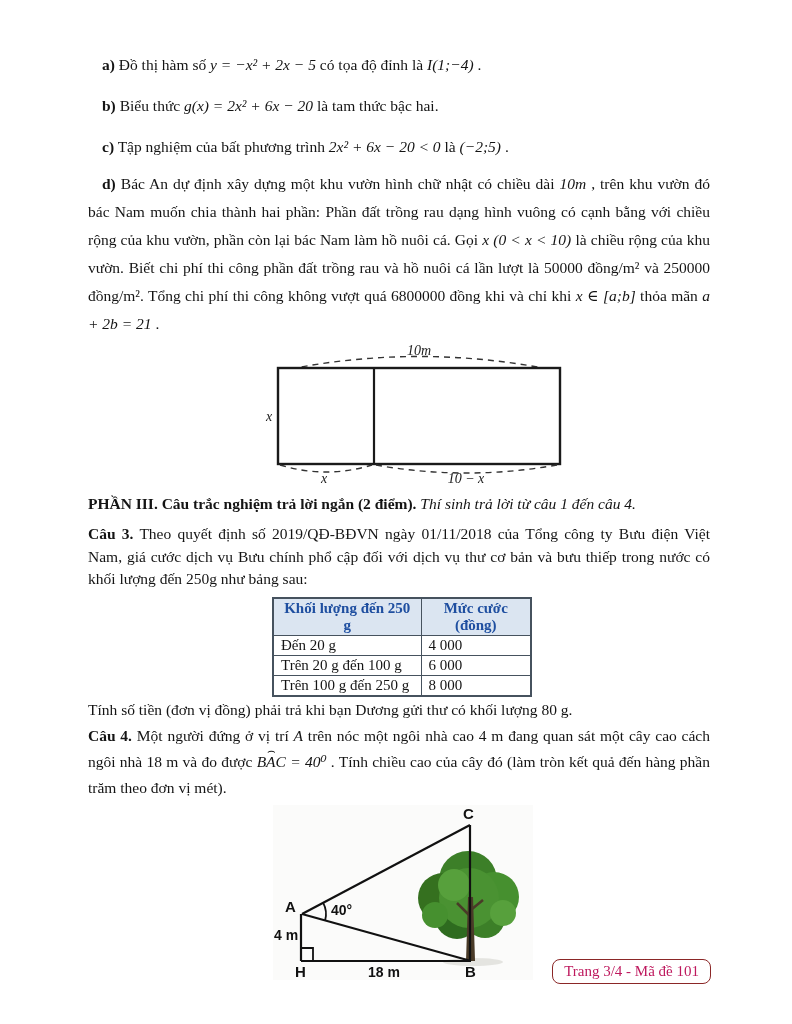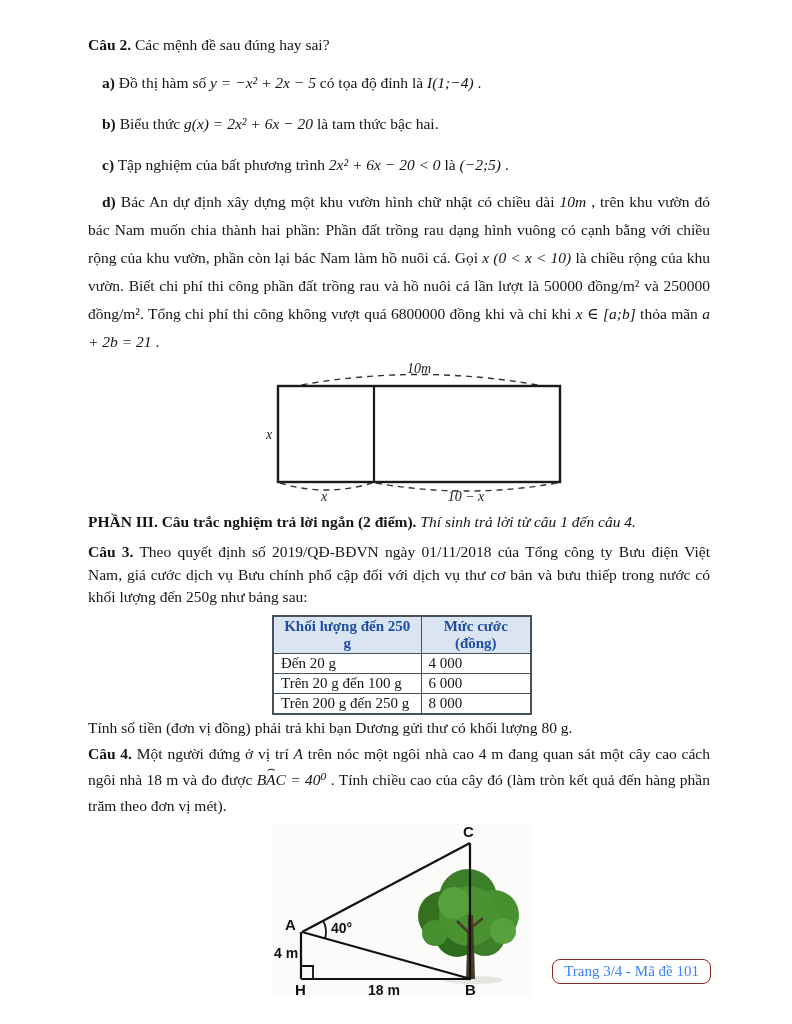--- a/index.html
+++ b/index.html
@@ -56,33 +56,32 @@
   }
   td.c1{width:148px;text-align:left;}
   td.c2{width:110px;}
 
   .footer-badge{
     position:absolute;
     top:959px;right:81px;
     border:1.5px solid #8b2727;
     border-radius:8px;
     padding:3px 11px;
-    color:#3b82f6;
+    color:#be185d;
     font-size:15px;
     background:#fff;
   }
   svg text{font-family:"Liberation Serif","DejaVu Serif",serif;}
   svg text.sansb{font-family:"Liberation Sans","DejaVu Sans",sans-serif;font-weight:bold;}
 </style>
 </head>
 <body>
 
 <div class="page">
 
-  <p class="heading"><b>Câu 2.</b><span> Các mệnh đề sau đúng hay sai?</span></p>
 
   <p class="stmt"><b>a)</b><span> Đồ thị hàm số </span><span class="m">y = −x² + 2x − 5</span><span> có tọa độ đỉnh là </span><span class="m">I(1;−4)</span><span> .</span></p>
 
   <p class="stmt"><b>b)</b><span> Biểu thức </span><span class="m">g(x) = 2x² + 6x − 20</span><span> là tam thức bậc hai.</span></p>
 
   <p class="stmt"><b>c)</b><span> Tập nghiệm của bất phương trình </span><span class="m">2x² + 6x − 20 &lt; 0</span><span> là </span><span class="m">(−2;5)</span><span> .</span></p>
 
   <p class="para"><span class="lead"></span><b>d)</b><span> Bác An dự định xây dựng một khu vườn hình chữ nhật có chiều dài </span><span class="m">10m</span><span> , trên khu vườn đó bác Nam muốn chia thành hai phần: Phần đất trồng rau dạng hình vuông có cạnh bằng với chiều rộng của khu vườn, phần còn lại bác Nam làm hồ nuôi cá. Gọi </span><span class="m">x (0 &lt; x &lt; 10)</span><span> là chiều rộng của khu vườn. Biết chi phí thi công phần đất trồng rau và hồ nuôi cá lần lượt là 50000 đồng/m² và 250000 đồng/m². Tổng chi phí thi công không vượt quá 6800000 đồng khi và chỉ khi </span><span class="m">x ∈ [a;b]</span><span> thỏa mãn </span><span class="m">a + 2b = 21</span><span> .</span></p>
 
   <svg class="fig1" width="320" height="143" viewBox="0 0 320 143">
@@ -113,21 +112,21 @@
     <tbody>
       <tr>
         <td class="c1">Đến 20 g</td>
         <td class="c2">4 000</td>
       </tr>
       <tr>
         <td class="c1">Trên 20 g đến 100 g</td>
         <td class="c2">6 000</td>
       </tr>
       <tr>
-        <td class="c1">Trên 200 g đến 250 g</td>
+        <td class="c1">Trên 100 g đến 250 g</td>
         <td class="c2">8 000</td>
       </tr>
     </tbody>
   </table>
 
   <p class="afterline">Tính số tiền (đơn vị đồng) phải trả khi bạn Dương gửi thư có khối lượng 80 g.</p>
 
   <p class="cau4para"><b>Câu 4.</b><span> Một người đứng ở vị trí </span><span class="m">A</span><span> trên nóc một ngôi nhà cao 4 m đang quan sát một cây cao cách ngôi nhà 18 m và đo được </span><span class="arc">BAC</span><span class="m"> = 40⁰</span><span> . Tính chiều cao của cây đó (làm tròn kết quả đến hàng phần trăm theo đơn vị mét).</span></p>
 
   <svg class="fig2" width="260" height="175" viewBox="0 0 260 175">

